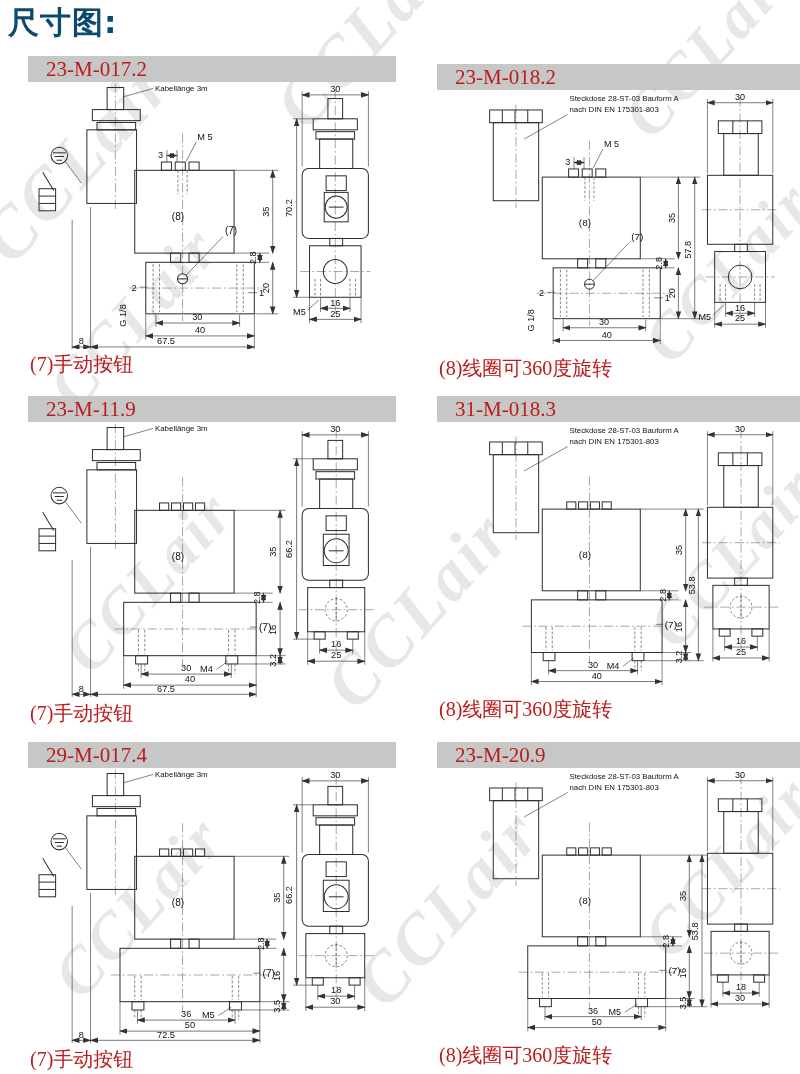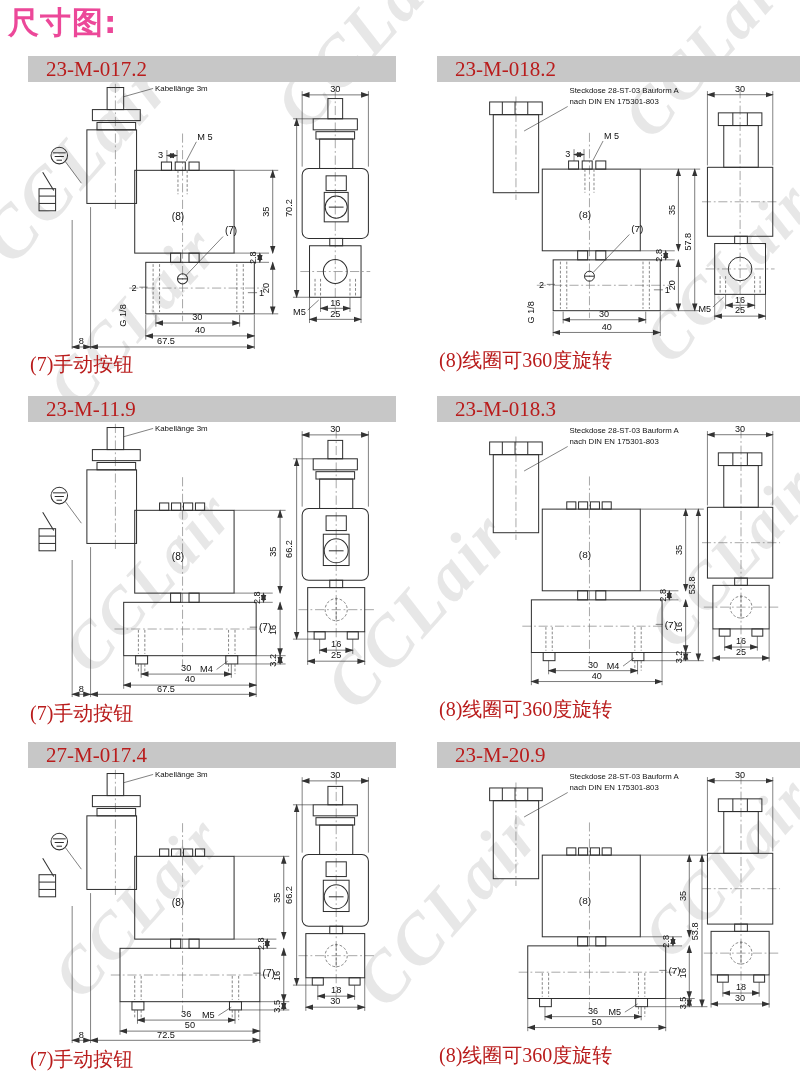--- a/index.html
+++ b/index.html
@@ -1,22 +1,22 @@
 <!DOCTYPE html>
 <html><head>
 <meta charset="utf-8">
 <style>
   html,body{margin:0;padding:0}
   body{width:800px;height:1074px;position:relative;background:#ffffff;
        font-family:"Liberation Sans",sans-serif;overflow:hidden}
   .page-title{position:absolute;left:8px;top:2px;font-size:31px;font-weight:900;
-       color:#ec4899;font-family:"DejaVu Sans",sans-serif;letter-spacing:1px}
+       color:#0c4a6e;font-family:"DejaVu Sans",sans-serif;letter-spacing:1px}
   .section{position:absolute}
   #sec0{left:28px;top:56px;width:368px}
-  #sec1{left:437px;top:56px;width:363px}
+  #sec1{left:437px;top:64px;width:363px}
   #sec2{left:28px;top:396px;width:368px}
   #sec3{left:437px;top:396px;width:363px}
   #sec4{left:28px;top:742px;width:368px}
   #sec5{left:437px;top:742px;width:363px}
   .model-header{background:#c7c7c7;height:26px;line-height:27px;padding-left:18px;
        font-family:"Liberation Serif",serif;font-size:21px;color:#b91c1c}
   .caption{font-family:"Liberation Serif",serif;font-size:20px;color:#b91c1c;
        margin-top:2px;padding-left:2px}
   .dwg{display:block;width:100%}
   svg .o{stroke:#2e2e2e;stroke-width:1.1;fill:none}
@@ -404,21 +404,21 @@
       <line class="d" x1="304" y1="228" x2="304" y2="264"></line>
         <line class="d" x1="366" y1="228" x2="366" y2="264"></line>
       <line class="dm" x1="304" y1="260" x2="366" y2="260" marker-start="url(#ar2)" marker-end="url(#ar2)"></line>
       <text class="t" x="335" y="257" text-anchor="middle">25</text>
     </g>
   </svg>
   <div class="caption">(7)手动按钮</div>
 </div>
 
 <div class="section" id="sec3">
-  <div class="model-header">23-M-018.3</div>
+  <div class="model-header">31-M-018.3</div>
   <svg class="dwg" viewBox="0 0 400 300">
     <defs>
         <marker id="ar3" markerWidth="9" markerHeight="7" refX="8" refY="3" orient="auto-start-reverse" markerUnits="userSpaceOnUse" viewBox="0 0 9 6">
           <path d="M0,0L9,3L0,6z" fill="#333"></path>
         </marker>
       </defs>
     <g>
       <line class="cl" x1="87" y1="16" x2="87" y2="130"></line>
       <line class="cl" x1="168" y1="60" x2="168" y2="266"></line>
       <line class="cl" x1="94" y1="225" x2="258" y2="225"></line>
@@ -505,21 +505,21 @@
       <line class="d" x1="304" y1="228" x2="304" y2="264"></line>
         <line class="d" x1="366" y1="228" x2="366" y2="264"></line>
       <line class="dm" x1="304" y1="260" x2="366" y2="260" marker-start="url(#ar3)" marker-end="url(#ar3)"></line>
       <text class="t" x="335" y="257" text-anchor="middle">25</text>
     </g>
   </svg>
   <div class="caption">(8)线圈可360度旋转</div>
 </div>
 
 <div class="section" id="sec4">
-  <div class="model-header">27-M-017.4</div>
+  <div class="model-header">29-M-017.4</div>
   <svg class="dwg" viewBox="0 0 400 300">
     <defs>
         <marker id="ar4" markerWidth="9" markerHeight="7" refX="8" refY="3" orient="auto-start-reverse" markerUnits="userSpaceOnUse" viewBox="0 0 9 6">
           <path d="M0,0L9,3L0,6z" fill="#333"></path>
         </marker>
       </defs>
     <g>
       <line class="cl" x1="95" y1="2" x2="95" y2="140"></line>
       <line class="cl" x1="168" y1="60" x2="168" y2="266"></line>
       <line class="cl" x1="90" y1="225" x2="262" y2="225"></line>

